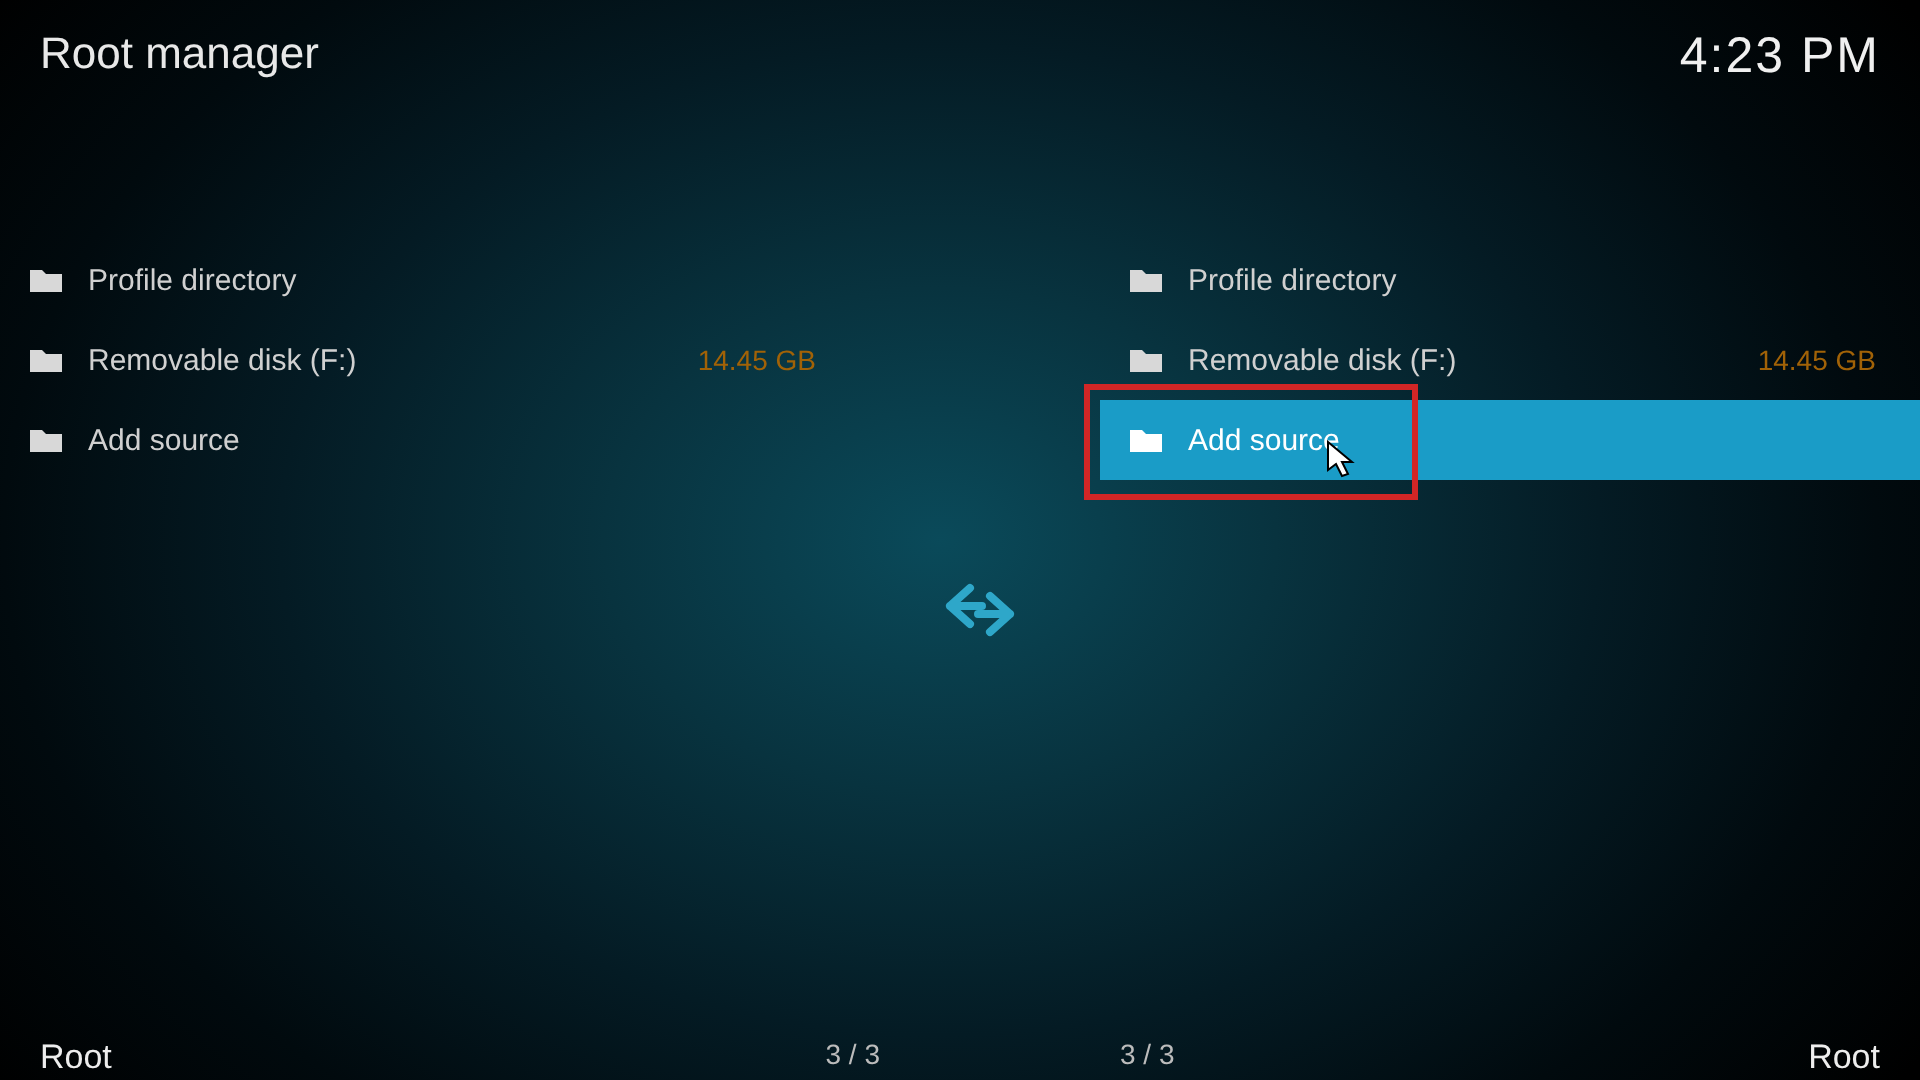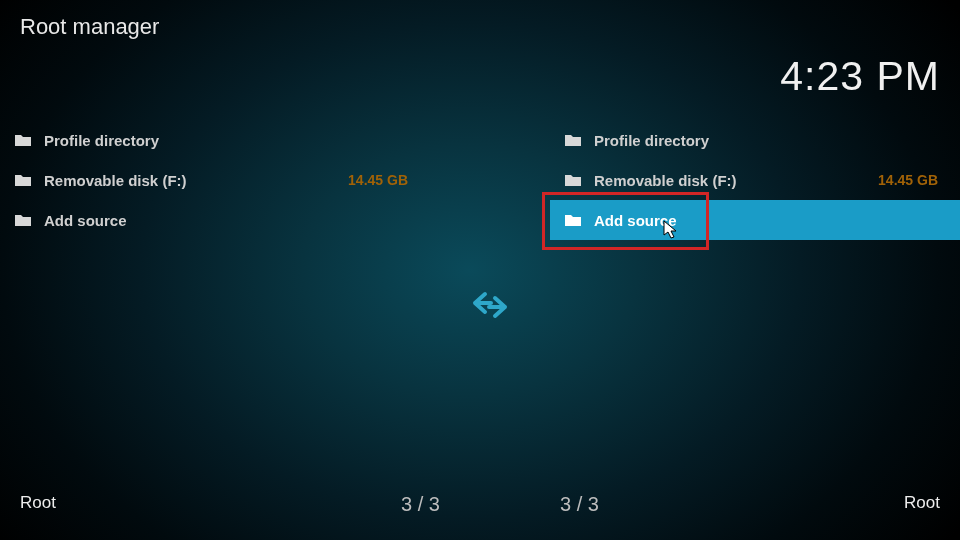--- a/index.html
+++ b/index.html
@@ -13,26 +13,26 @@
   .bg {
     position: absolute; inset: 0;
     background: radial-gradient(ellipse 600px 450px at 470px 270px, #0a4a5a 0%, #08333f 28%, #041b24 55%, #010a0e 78%, #000 100%);
   }
   .header {
     position: absolute; top: 14px; left: 20px; right: 20px;
     display: flex; justify-content: space-between; align-items: flex-start;
     z-index: 5;
   }
   .title { font-size: 22px; font-weight: 300; color: #e8e8e8; }
-  .clock { font-size: 41px; font-weight: 300; color: #f0f0f0; letter-spacing: 1px; margin-top: 39px; }
+  .clock { font-size: 25px; font-weight: 300; color: #f0f0f0; letter-spacing: 1px; }
   .panes {
     position: absolute; top: 120px; left: 0; right: 0; bottom: 55px;
     display: flex;
   }
-  .pane { position: relative; font-weight: bold; }
+  .pane { position: relative; }
   .pane.left { width: 430px; }
   .pane.mid { width: 120px; position: relative; display:flex; align-items:center; justify-content:center; }
   .pane.right { flex: 1; }
   .row {
     display: flex; align-items: center;
     height: 40px; padding: 0 22px 0 14px;
     font-size: 15px; color: #d0d0d0;
     position: relative;
   }
   .row .fico { width: 18px; height: 14px; margin-right: 12px; flex-shrink:0; }
@@ -40,29 +40,29 @@
   .row .meta { color: #a16207; font-size: 14px; }
   .row.highlight { background: #1a9cc7; color: #fff; }
   .row.highlight .meta { color: #e0f4fb; }
   .redbox {
     position: absolute; border: 3px solid #d22626; pointer-events: none; z-index: 20;
   }
   .transfer-icon {
     color: #2ea7c9; font-size: 0;
   }
   .footer {
-    position: absolute; bottom: 24px; left: 20px; right: 20px;
+    position: absolute; bottom: 1px; left: 20px; right: 20px;
     display: flex; z-index: 5;
   }
   .foot-seg { display:flex; }
   .foot-left { width: 420px; display:flex; justify-content: space-between; }
   .foot-mid { width: 120px; }
   .foot-right { flex:1; display:flex; justify-content: space-between; }
   .foot-label { font-size: 17px; color: #ededed; }
-  .foot-count { font-size: 20px; color: #bcbcbc; }
+  .foot-count { font-size: 14px; color: #bcbcbc; }
   .cursor {
     position: absolute; z-index: 30; pointer-events:none;
   }
   svg { display:block; }
 </style>
 </head>
 <body>
 
 <div class="bg"></div>
 

